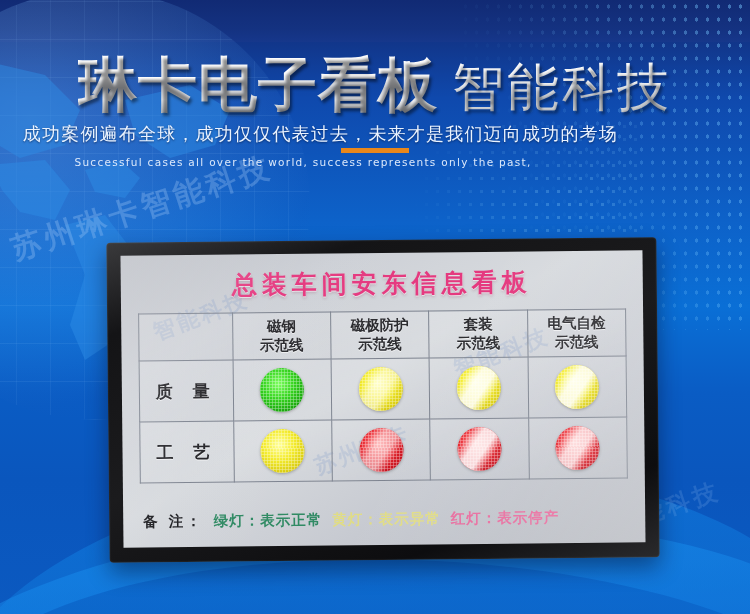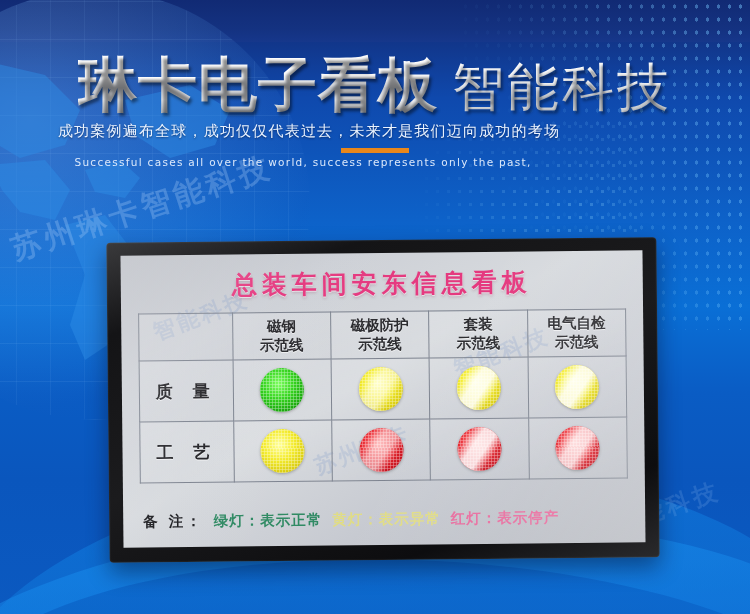--- a/index.html
+++ b/index.html
@@ -52,22 +52,22 @@
   .title-row{position:absolute;left:0;top:46px;width:750px;text-align:center;white-space:nowrap;}
   .t-main{font-size:59px;font-weight:700;letter-spacing:1px;
     color:#f2f4f7;
     background:linear-gradient(180deg,#ffffff 0%,#ffffff 40%,#c9ccd2 55%,#f4f5f7 72%,#9fa4ab 100%);
     -webkit-background-clip:text;background-clip:text;-webkit-text-fill-color:transparent;
     text-shadow:2px 3px 3px rgba(0,0,0,.45);}
   .t-sub{font-size:52px;font-weight:400;letter-spacing:3px;margin-left:14px;
     background:linear-gradient(180deg,#ffffff 0%,#eef0f3 45%,#b9bec6 70%,#e9ebee 100%);
     -webkit-background-clip:text;background-clip:text;-webkit-text-fill-color:transparent;
     text-shadow:2px 3px 3px rgba(0,0,0,.4);}
-  .sub-cn{position:absolute;left:0;top:122px;width:618px;text-align:center;
-    color:#eaf3ff;font-size:15px;letter-spacing:1.2px;text-shadow:0 1px 2px rgba(0,20,60,.6);}
+  .sub-cn{position:absolute;left:0;top:122px;width:618px;text-align:right;
+    color:#eaf3ff;font-size:18px;letter-spacing:1.2px;text-shadow:0 1px 2px rgba(0,20,60,.6);}
   .orange-bar{position:absolute;left:50%;top:148px;width:68px;height:5px;margin-left:-34px;background:#e8871b;}
   .sub-en{position:absolute;left:0;top:155px;width:606px;text-align:center;
     color:#dce9fb;font-size:10.5px;letter-spacing:1.3px;line-height:14px;}
 
   
   .monitor{position:absolute;left:108px;top:240px;width:550px;height:320px;
     background:linear-gradient(160deg,#3a3a3c 0%,#141416 18%,#1b1b1d 50%,#0d0d0f 82%,#2a2a2c 100%);
     border-radius:4px;
     box-shadow:0 10px 22px rgba(0,10,40,.45), inset 0 0 2px rgba(255,255,255,.2);
     transform:rotate(-0.6deg);}

